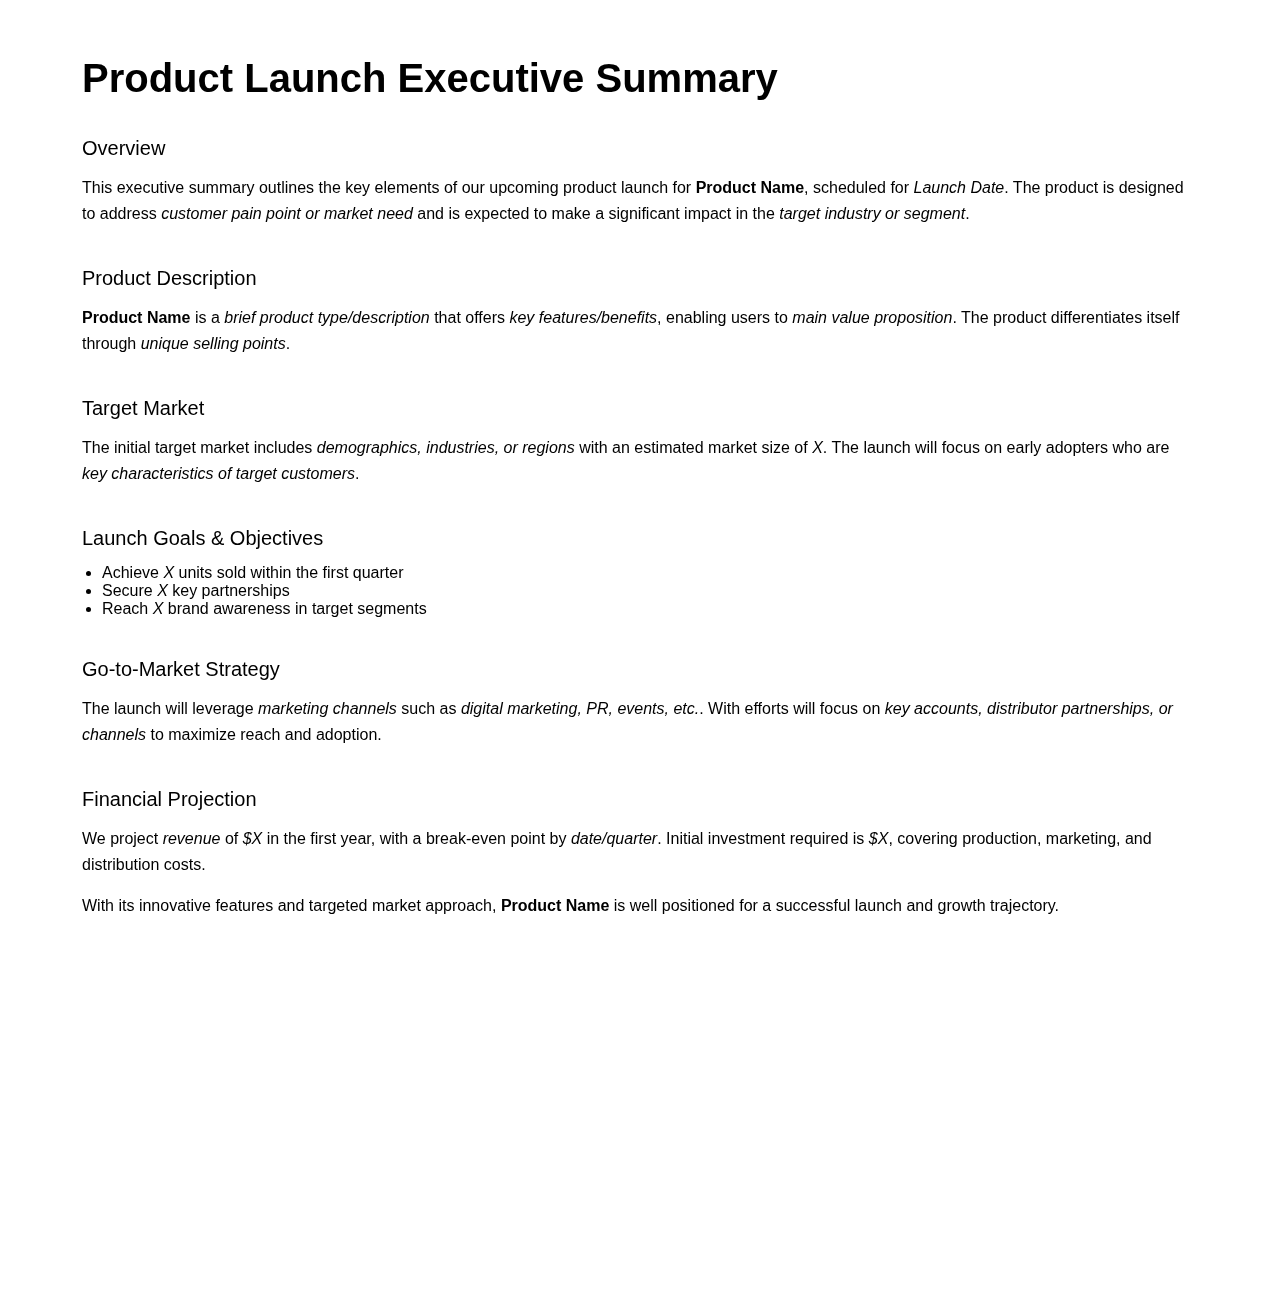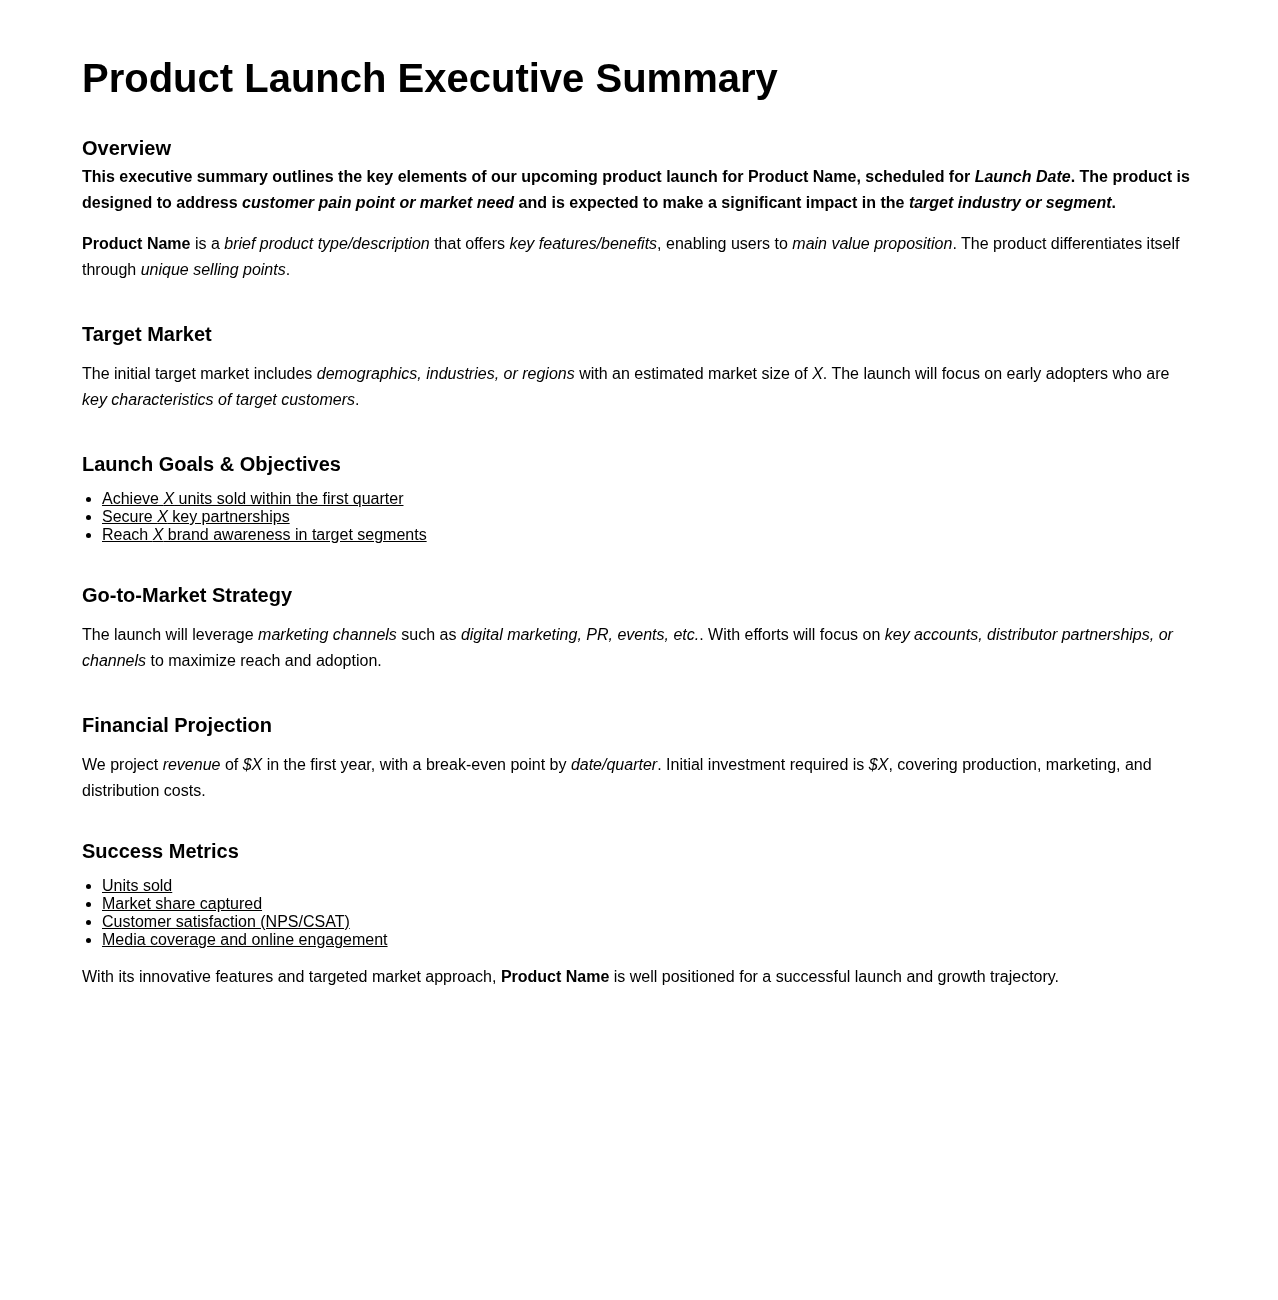--- a/index.html
+++ b/index.html
@@ -17,59 +17,59 @@
       width: 1108px;
     }
     h1 {
       font-size: 40px;
       font-weight: bold;
       margin: 58px 0 0 0;
       line-height: 40px;
     }
     h2 {
       font-size: 20px;
-      font-weight: bold;
+      font-weight: normal;
       margin: 0;
       line-height: 24px;
     }
     p {
       font-size: 16px;
       line-height: 26px;
       margin: 0;
     }
     ul {
       margin: 0;
       padding-left: 20px;
       font-size: 16px;
       line-height: 18px;
-      text-decoration: underline;
     }
     ul li { margin: 0; }
     .s-overview h2 { margin-top: 38px; }
     .section h2 { margin-top: 39px; }
     .section p { margin-top: 15px; }
     .section ul { margin-top: 14px; }
-    .s-overview p { margin-top: 4px; font-weight: bold; }
+    .s-overview p { margin-top: 15px; }
     .s-goals h2 { }
     .s-gtm h2 { }
     .s-metrics h2 { margin-top: 35px; }
     .s-conclusion h2 { margin-top: 34px; }
   </style>
 </head>
 <body>
 
 <div class="page">
   <h1>Product Launch Executive Summary</h1>
 
   <section class="s-overview">
     <h2>Overview</h2>
     <p><span>This executive summary outlines the key elements of our upcoming product launch for </span><b>Product Name</b><span>, scheduled for </span><i>Launch Date</i><span>. The product is designed to address </span><i>customer pain point or market need</i><span> and is expected to make a significant impact in the </span><i>target industry or segment</i><span>.</span></p>
   </section>
 
   <section class="section s-desc">
+    <h2>Product Description</h2>
     <p><b>Product Name</b><span> is a </span><i>brief product type/description</i><span> that offers </span><i>key features/benefits</i><span>, enabling users to </span><i>main value proposition</i><span>. The product differentiates itself through </span><i>unique selling points</i><span>.</span></p>
   </section>
 
   <section class="section s-market">
     <h2>Target Market</h2>
     <p><span>The initial target market includes </span><i>demographics, industries, or regions</i><span> with an estimated market size of </span><i>X</i><span>. The launch will focus on early adopters who are </span><i>key characteristics of target customers</i><span>.</span></p>
   </section>
 
   <section class="section s-goals">
     <h2>Launch Goals &amp; Objectives</h2>
@@ -83,26 +83,17 @@
   <section class="section s-gtm">
     <h2>Go-to-Market Strategy</h2>
     <p><span>The launch will leverage </span><i>marketing channels</i><span> such as </span><i>digital marketing, PR, events, etc.</i><span>. With efforts will focus on </span><i>key accounts, distributor partnerships, or channels</i><span> to maximize reach and adoption.</span></p>
   </section>
 
   <section class="section s-fin">
     <h2>Financial Projection</h2>
     <p><span>We project </span><i>revenue</i><span> of </span><i>$X</i><span> in the first year, with a break-even point by </span><i>date/quarter</i><span>. Initial investment required is </span><i>$X</i><span>, covering production, marketing, and distribution costs.</span></p>
   </section>
 
-  <section class="section s-metrics">
-    <h2>Success Metrics</h2>
-    <ul>
-      <li>Units sold</li>
-      <li>Market share captured</li>
-      <li>Customer satisfaction (NPS/CSAT)</li>
-      <li>Media coverage and online engagement</li>
-    </ul>
-  </section>
 
   <section class="section s-conclusion">
     <p><span>With its innovative features and targeted market approach, </span><b>Product Name</b><span> is well positioned for a successful launch and growth trajectory.</span></p>
   </section>
 </div>
 
 </body></html>

